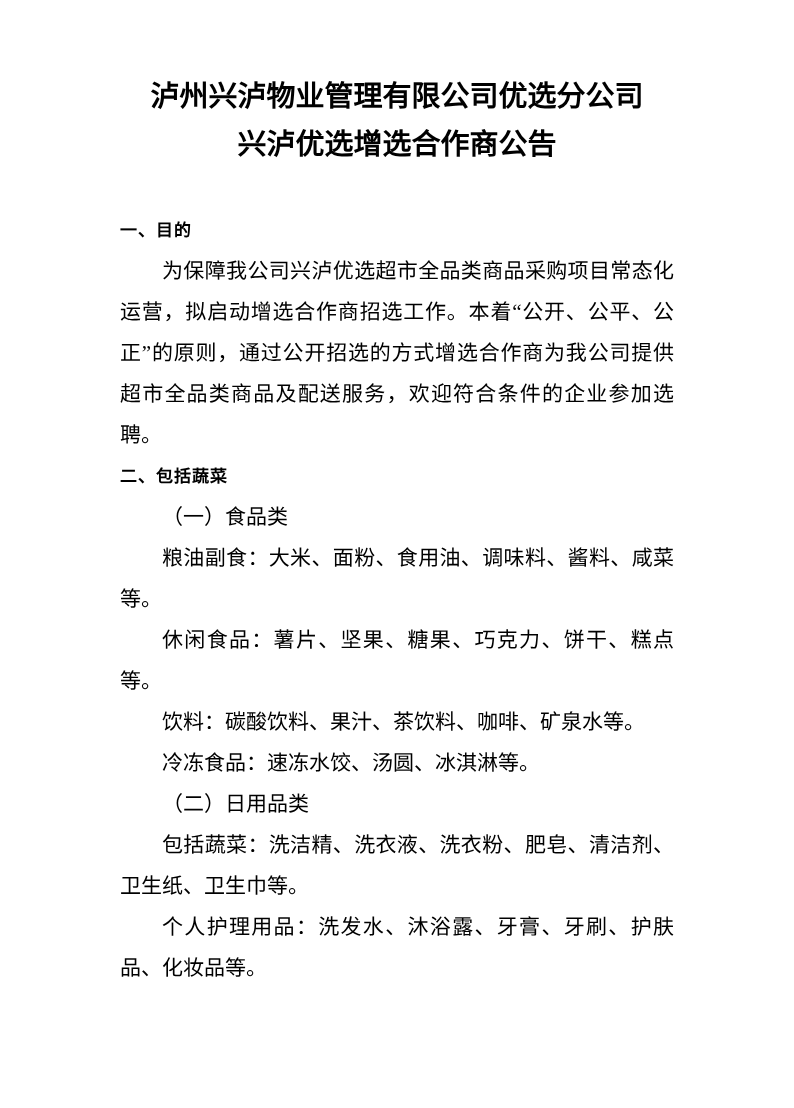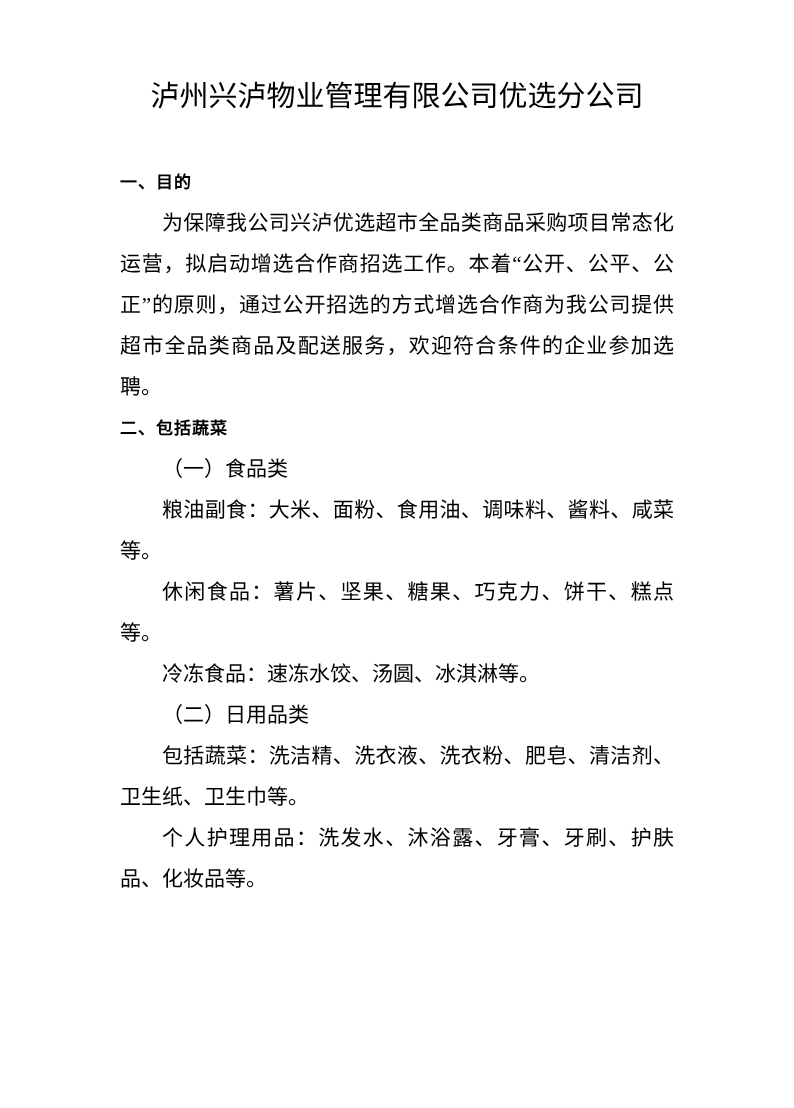--- a/index.html
+++ b/index.html
@@ -11,21 +11,21 @@
     margin: 0 auto;
     background: #ffffff;
     color: #000000;
     padding: 72px 120px 0 120px;
     overflow: hidden;
     font-family: "Liberation Serif", "DejaVu Serif", serif;
   }
   .doc-title {
     text-align: center;
     font-family: "Liberation Serif", "DejaVu Serif", serif;
-    font-weight: normal;
+    font-weight: bold;
     font-size: 29px;
     line-height: 48px;
     margin-bottom: 42px;
   }
   .doc-title .title-line { display: block; }
   .section-heading {
     font-family: "Liberation Sans", "DejaVu Sans", sans-serif;
     font-weight: bold;
     font-size: 17px;
     line-height: 41px;
@@ -37,26 +37,28 @@
     text-align: justify;
     text-indent: 2em;
   }
 </style>
 </head>
 <body>
 
 <div class="page">
   <h1 class="doc-title">
     <span class="title-line">泸州兴泸物业管理有限公司优选分公司</span>
+    <span class="title-line">兴泸优选增选合作商公告</span>
   </h1>
 
   <h2 class="section-heading">一、目的</h2>
   <p class="body-para">为保障我公司兴泸优选超市全品类商品采购项目常态化运营，拟启动增选合作商招选工作。本着“公开、公平、公正”的原则，通过公开招选的方式增选合作商为我公司提供超市全品类商品及配送服务，欢迎符合条件的企业参加选聘。</p>
 
   <h2 class="section-heading">二、包括蔬菜</h2>
   <p class="body-para">（一）食品类</p>
   <p class="body-para">粮油副食：大米、面粉、食用油、调味料、酱料、咸菜等。</p>
   <p class="body-para">休闲食品：薯片、坚果、糖果、巧克力、饼干、糕点等。</p>
+  <p class="body-para">饮料：碳酸饮料、果汁、茶饮料、咖啡、矿泉水等。</p>
   <p class="body-para">冷冻食品：速冻水饺、汤圆、冰淇淋等。</p>
   <p class="body-para">（二）日用品类</p>
   <p class="body-para">包括蔬菜：洗洁精、洗衣液、洗衣粉、肥皂、清洁剂、卫生纸、卫生巾等。</p>
   <p class="body-para">个人护理用品：洗发水、沐浴露、牙膏、牙刷、护肤品、化妆品等。</p>
 </div>
 
 </body></html>

